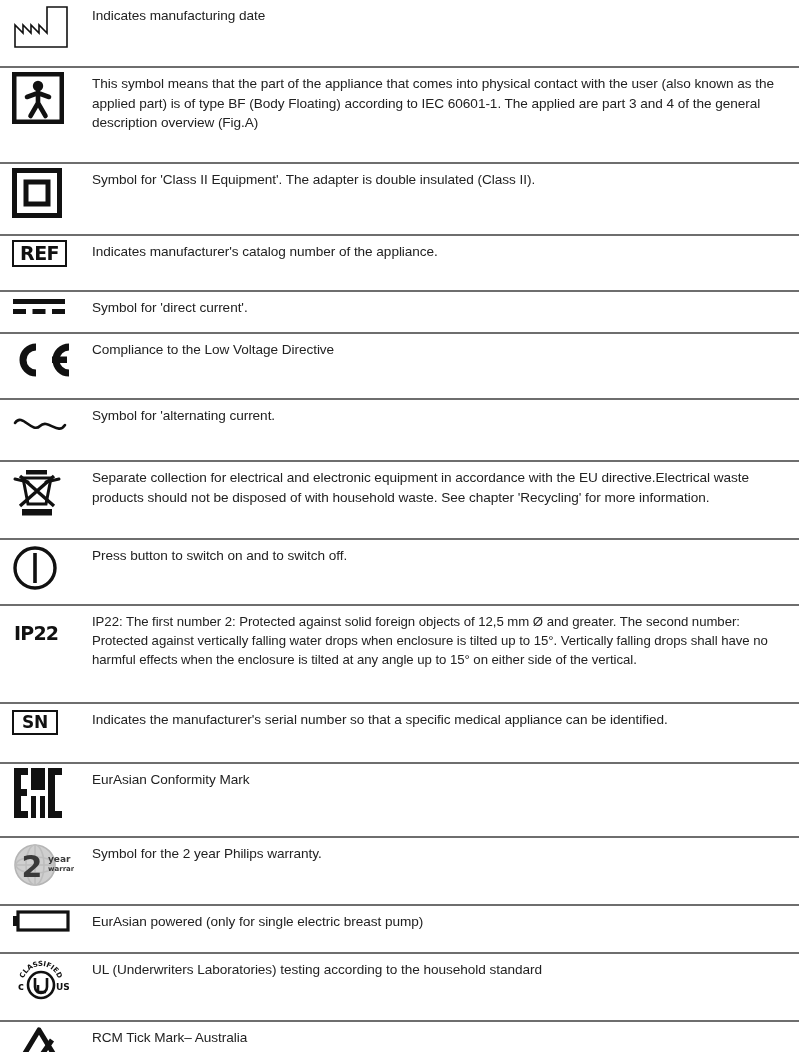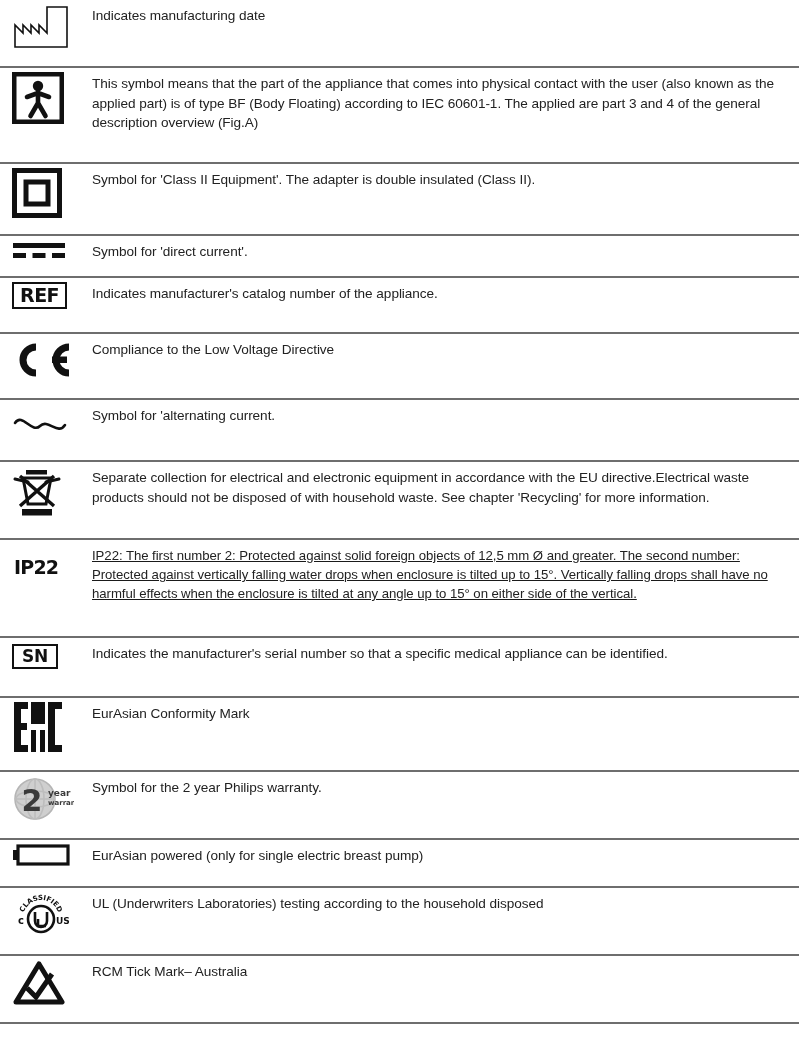--- a/index.html
+++ b/index.html
@@ -120,48 +120,48 @@
               <rect x="14" y="14" width="22" height="22" fill="none" stroke="#111" stroke-width="5"></rect>
             </svg>
           </span>
         </div>
       </td>
       <td class="desc-cell">
         <div class="desc-text">Symbol for 'Class II Equipment'. The adapter is double insulated (Class II).</div>
       </td>
     </tr>
 
+    <tr class="sym-row h-ref">
+      <td class="icon-cell">
+        <div class="icon-box">
+          <span style="display:inline-block;border:2px solid #111;padding:1px 6px;">
+            <span style="font-family:'DejaVu Sans',sans-serif;font-weight:bold;font-size:19px;line-height:21px;letter-spacing:-0.5px;color:#111;">REF</span>
+          </span>
+        </div>
+      </td>
+      <td class="desc-cell">
+        <div class="desc-text">Indicates manufacturer's catalog number of the appliance.</div>
+      </td>
+    </tr>
+
     <tr class="sym-row h-dc">
       <td class="icon-cell">
         <div class="icon-box" style="padding-top:6px;">
           <span>
             <svg width="54" height="18" viewBox="0 0 54 18">
               <rect x="1" y="1" width="52" height="5" fill="#111"></rect>
               <rect x="1" y="11" width="13" height="5" fill="#111"></rect>
               <rect x="20.5" y="11" width="13" height="5" fill="#111"></rect>
               <rect x="40" y="11" width="13" height="5" fill="#111"></rect>
             </svg>
           </span>
         </div>
       </td>
       <td class="desc-cell">
         <div class="desc-text">Symbol for 'direct current'.</div>
-      </td>
-    </tr>
-
-    <tr class="sym-row h-ref">
-      <td class="icon-cell">
-        <div class="icon-box">
-          <span style="display:inline-block;border:2px solid #111;padding:1px 6px;">
-            <span style="font-family:'DejaVu Sans',sans-serif;font-weight:bold;font-size:19px;line-height:21px;letter-spacing:-0.5px;color:#111;">REF</span>
-          </span>
-        </div>
-      </td>
-      <td class="desc-cell">
-        <div class="desc-text">Indicates manufacturer's catalog number of the appliance.</div>
       </td>
     </tr>
 
     <tr class="sym-row h-ce">
       <td class="icon-cell">
         <div class="icon-box" style="padding-top:8px;">
           <span>
             <svg width="62" height="36" viewBox="0 0 62 36">
               <path d="M24 5 A 13 13 0 1 0 24 31" fill="none" stroke="#111" stroke-width="7" stroke-linecap="butt"></path>
               <path d="M57 5 A 13 13 0 1 0 57 31" fill="none" stroke="#111" stroke-width="7" stroke-linecap="butt"></path>
@@ -202,28 +202,43 @@
               <rect x="10" y="43" width="30" height="6.5" fill="#111"></rect>
             </svg>
           </span>
         </div>
       </td>
       <td class="desc-cell">
         <div class="desc-text">Separate collection for electrical and electronic equipment in accordance with the EU directive.Electrical waste products should not be disposed of with household waste. See chapter 'Recycling' for more information.</div>
       </td>
     </tr>
 
+    <tr class="sym-row h-power">
+      <td class="icon-cell">
+        <div class="icon-box" style="padding-top:5px;">
+          <span>
+            <svg width="46" height="46" viewBox="0 0 46 46">
+              <circle cx="23" cy="23" r="20" fill="none" stroke="#111" stroke-width="3.4"></circle>
+              <rect x="21.2" y="8" width="3.6" height="30" fill="#111"></rect>
+            </svg>
+          </span>
+        </div>
+      </td>
+      <td class="desc-cell">
+        <div class="desc-text">Press button to switch on and to switch off.</div>
+      </td>
+    </tr>
 
     <tr class="sym-row h-ip22">
       <td class="icon-cell">
         <div class="icon-box" style="padding-top:16px;padding-left:14px;">
           <span style="font-family:'DejaVu Sans',sans-serif;font-weight:bold;font-size:19px;letter-spacing:-0.8px;color:#111;">IP22</span>
         </div>
       </td>
-      <td class="desc-cell" style="text-decoration:underline;">
+      <td class="desc-cell" style="">
         <div class="desc-text" style="font-size:13.2px;line-height:19px;">IP22: The first number 2: Protected against solid foreign objects of 12,5 mm Ø and greater. The second number: Protected against vertically falling water drops when enclosure is tilted up to 15°. Vertically falling drops shall have no harmful effects when the enclosure is tilted at any angle up to 15° on either side of the vertical.</div>
       </td>
     </tr>
 
     <tr class="sym-row h-sn">
       <td class="icon-cell">
         <div class="icon-box" style="padding-top:6px;align-items:flex-end;">
           <span style="display:inline-block;border:2.4px solid #111;padding:1px 8px;">
             <span style="font-family:'DejaVu Sans',sans-serif;font-weight:bold;font-size:17px;line-height:19px;letter-spacing:-0.3px;color:#111;">SN</span>
           </span>
@@ -310,21 +325,21 @@
               <circle cx="29" cy="27" r="13" fill="none" stroke="#111" stroke-width="2.6"></circle>
               <path d="M23 20 L23 29 A 6 6 0 0 0 35 29 L35 20" fill="none" stroke="#111" stroke-width="2.6"></path>
               <path d="M26 27 L26 34 L34 34" fill="none" stroke="#111" stroke-width="2.6"></path>
               <text x="6" y="32" font-family="DejaVu Sans, sans-serif" font-size="10" font-weight="bold" fill="#111">c</text>
               <text x="44" y="32" font-family="DejaVu Sans, sans-serif" font-size="9" font-weight="bold" fill="#111">US</text>
             </svg>
           </span>
         </div>
       </td>
       <td class="desc-cell">
-        <div class="desc-text">UL (Underwriters Laboratories) testing according to the household disposed</div>
+        <div class="desc-text">UL (Underwriters Laboratories) testing according to the household standard</div>
       </td>
     </tr>
 
     <tr class="sym-row h-rcm">
       <td class="icon-cell">
         <div class="icon-box" style="padding-top:4px;">
           <span>
             <svg width="54" height="46" viewBox="0 0 54 46">
               <path d="M27 4 L50 42 L4 42 Z" fill="none" stroke="#111" stroke-width="5" stroke-linejoin="round"></path>
               <path d="M15 28 L24 37 L40 14" fill="none" stroke="#111" stroke-width="5" stroke-linecap="butt" stroke-linejoin="miter"></path>

